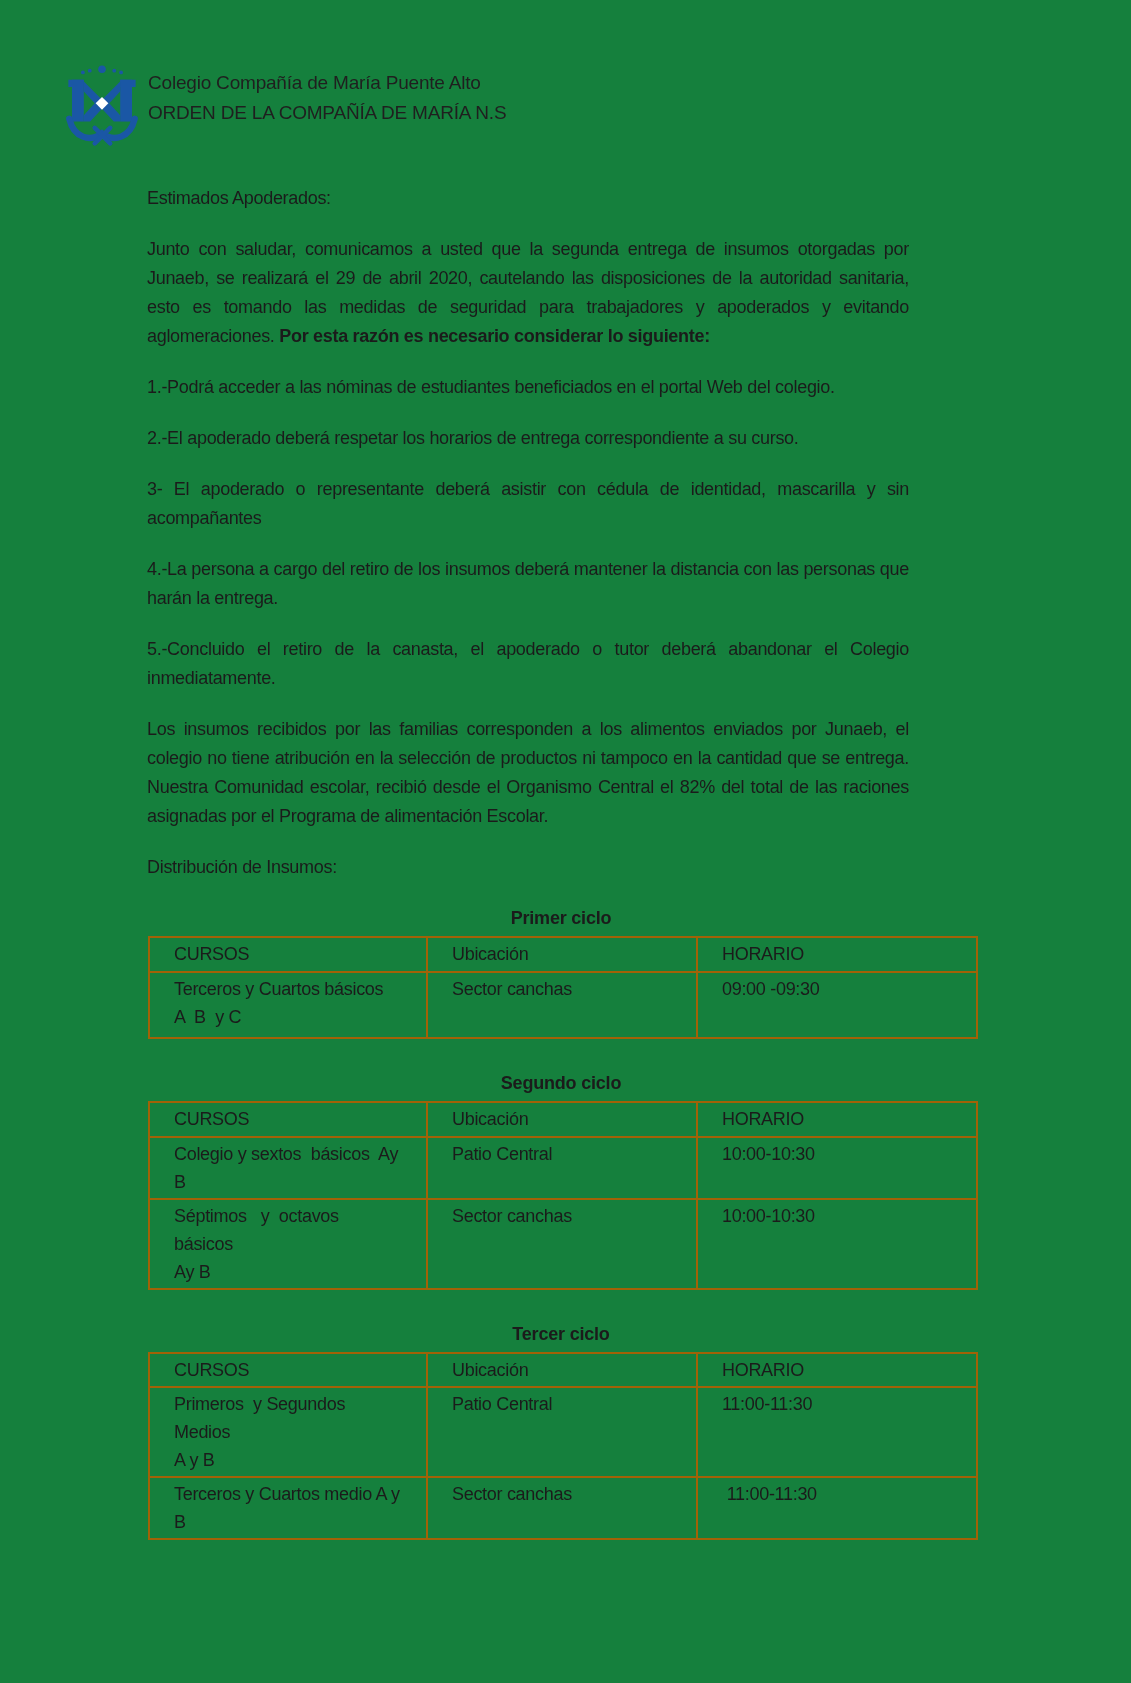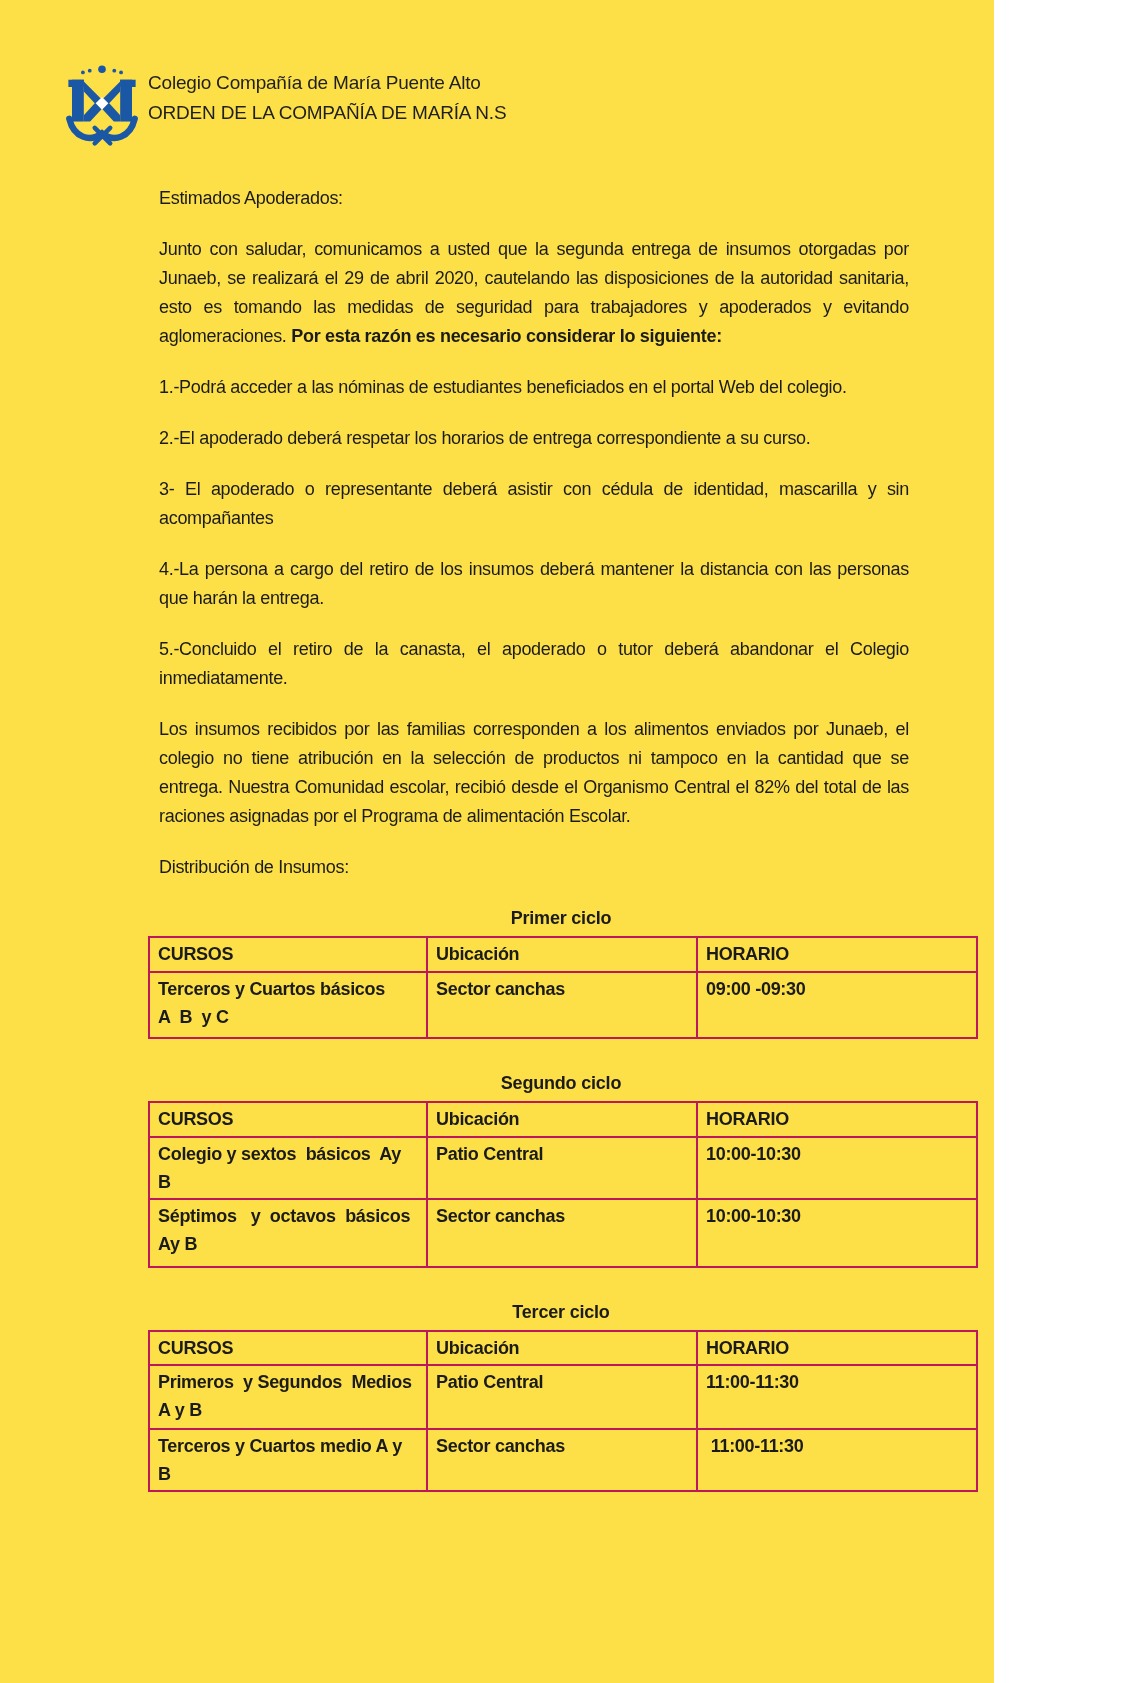--- a/index.html
+++ b/index.html
@@ -1,50 +1,50 @@
 <!DOCTYPE html>
 <html><head>
 <meta charset="utf-8">
 <style>
   html,body { margin:0; padding:0; background:#ffffff; }
   .page {
     position:relative;
-    width:994px; height:1683px;
-    background:#fde047;
+    width:1131px; height:1683px;
+    background:#15803d;
     font-family:"Liberation Sans", sans-serif;
     color:#1b1b1b;
     overflow:hidden;
   }
   
   .letterhead { position:absolute; top:60px; left:62px; display:flex; align-items:flex-start; }
   .logo { width:80px; height:94px; flex:0 0 auto; }
   .letterhead-text { margin-left:6px; padding-top:8px; font-size:19px; line-height:30px; color:#1f1f1f; letter-spacing:-0.2px; }
   
   .body-text {
     position:absolute; top:184px; left:147px; width:762px;
     font-size:18px; line-height:29px; letter-spacing:-0.3px;
   }
-  .body-text p { margin:0 0 22px 12px; text-align:justify; }
+  .body-text p { margin:0 0 22px 0; text-align:justify; }
   .body-text p.single { text-align:left; }
   strong { font-weight:bold; }
   
   .ciclo-title {
     width:828px; text-align:center; font-weight:bold;
     margin:30px 0 3px 0; letter-spacing:-0.2px;
   }
   .ciclo-title.first { margin-top:18px; }
   table.ciclo {
     border-collapse:collapse; table-layout:fixed; width:828px;
     margin-left:1px;
   }
   table.ciclo th, table.ciclo td {
-    border:2px solid #be185d;
+    border:2px solid #a16207;
     vertical-align:top; text-align:left;
-    font-weight:bold; font-size:18px; line-height:28px;
-    padding:2px 8px; letter-spacing:-0.3px;
+    font-weight:normal; font-size:18px; line-height:28px;
+    padding:2px 24px; letter-spacing:-0.3px;
     white-space:pre-wrap; overflow:hidden;
   }
   tr.rh td, tr.rh th { height:29px; }
   tr.r58 td { height:58px; }
   tr.r60 td { height:60px; }
   tr.r33 td { height:33px; }
   tr.r62 td { height:62px;margin-top:25px; }
   tr.r27 td, tr.r27 th { height:27px; }
   tr.r54 td { height:54px;margin-top:44px; }
 </style>

